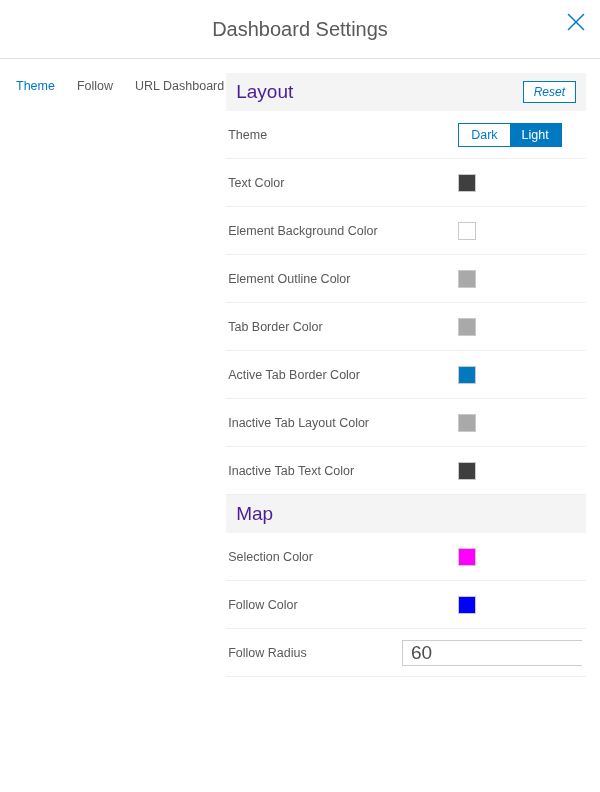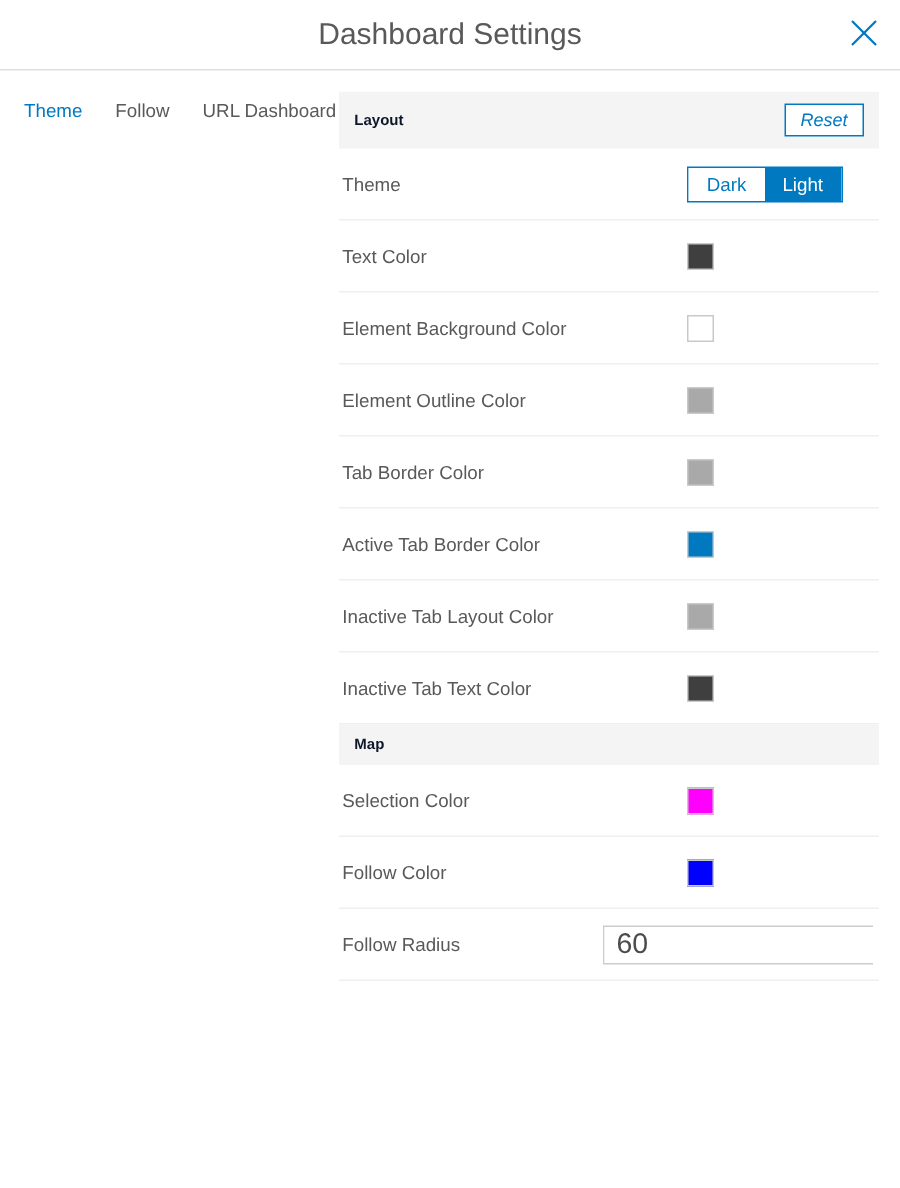--- a/index.html
+++ b/index.html
@@ -7,21 +7,21 @@
     margin: 0; padding: 0;
     font-family: "Segoe UI", "Avenir Next", Arial, sans-serif;
     font-size: 13px;
     color: #4c4c4c;
     background: #ffffff;
     width: 600px; height: 792px;
     overflow: hidden;
   }
   .header {
     position: relative;
-    height: 47px;
+    height: 59px;
     border-bottom: 1px solid #dfdfdf;
     display: flex;
     align-items: center;
     justify-content: center;
   }
   .header-title {
     font-size: 20px;
     font-weight: 300;
     color: #595959;
   }
@@ -78,23 +78,23 @@
   .scroll-area::-webkit-scrollbar-track { background: #f0f0f0; }
   .section-header {
     background: #f4f4f4;
     display: flex;
     align-items: center;
     justify-content: space-between;
     padding: 8px 10px;
     margin-top: 0;
   }
   .section-title {
-    font-size: 10px;
-    color: #0f172a;
-    font-weight: 700;
+    font-size: 19px;
+    color: #4c1d95;
+    font-weight: 400;
   }
   .reset-btn {
     border: 1px solid #0079c1;
     color: #0079c1;
     background: #ffffff;
     font-size: 12px;
     padding: 3px 10px;
     cursor: pointer;
     font-style: italic;
   }

